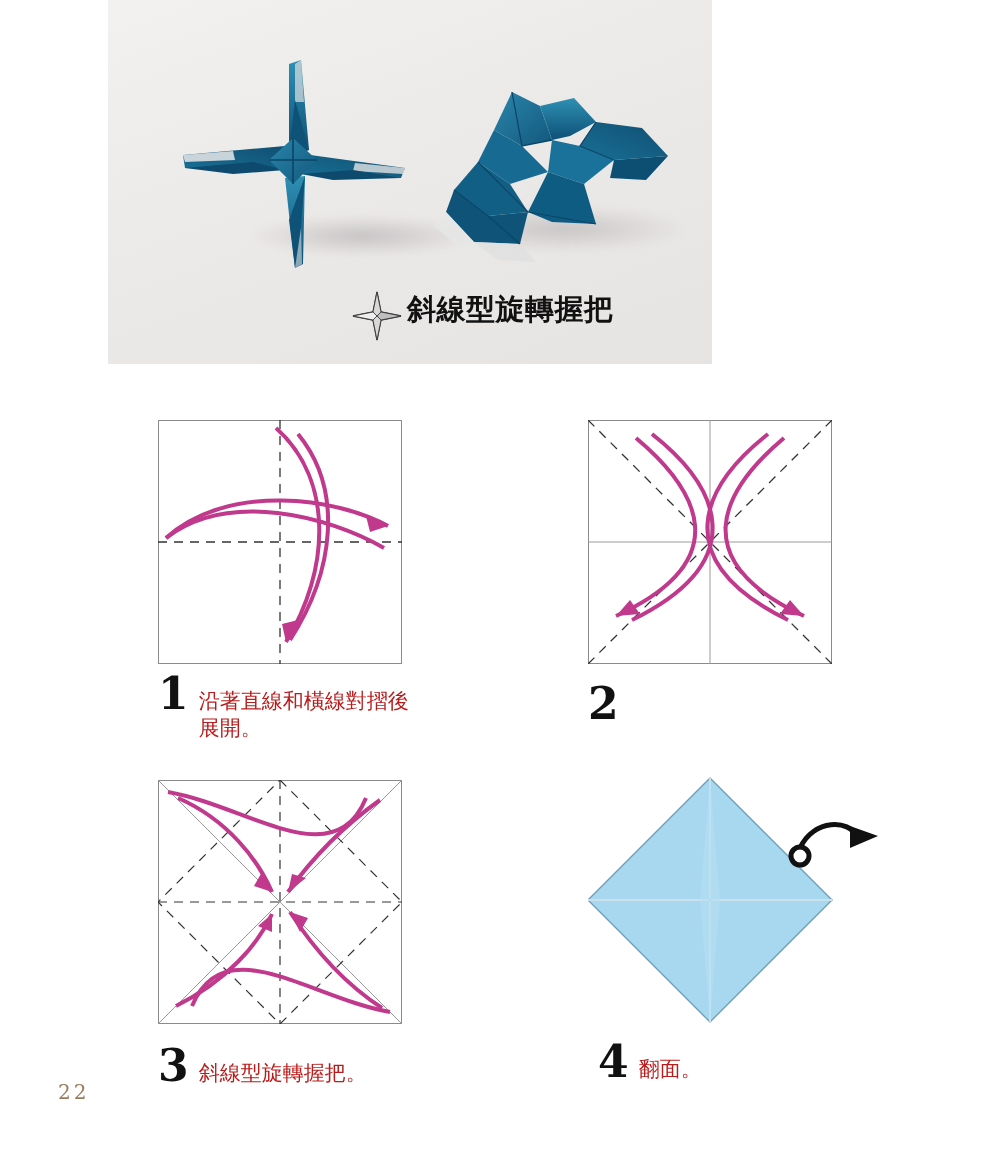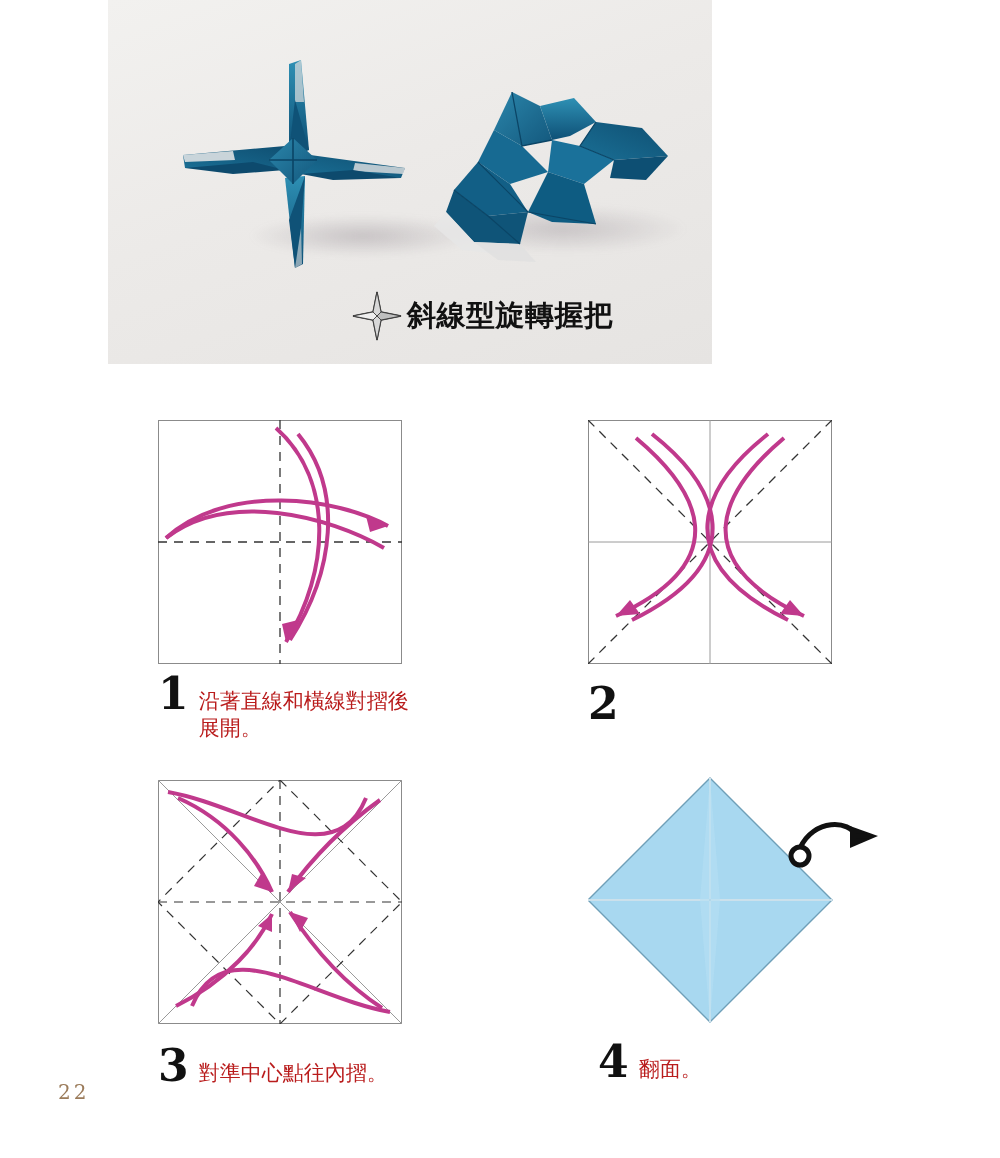--- a/index.html
+++ b/index.html
@@ -44,21 +44,20 @@
     background: radial-gradient(ellipse at center, rgba(120,110,120,0.28) 0%, rgba(160,150,160,0.0) 70%);
     filter: blur(3px);
   }
 
   
   .photo-caption {
     position: absolute;
     left: 243px;
     top: 290px;
     display: flex;
-    align-items: center;
     gap: 4px;
   }
   .photo-caption .cap-text {
     font-size: 29px;
     font-weight: bold;
     letter-spacing: 0.5px;
     color: #111;
     font-family: "DejaVu Sans", "Liberation Sans", sans-serif;
   }
 
@@ -240,21 +239,21 @@
       <path d="M18,226 C70,200 100,164 114,134" fill="none" stroke="#c0398c" stroke-width="4"></path>
       <path d="M114,134 L100,146 L114,152 Z" fill="#c0398c"></path>
       <path d="M224,228 C178,198 150,160 132,132" fill="none" stroke="#c0398c" stroke-width="4"></path>
       <path d="M132,132 L142,152 L150,138 Z" fill="#c0398c"></path>
 
       <path d="M10,12 C90,26 176,96 208,18" fill="none" stroke="#c0398c" stroke-width="4"></path>
       <path d="M232,232 C152,218 66,148 34,226" fill="none" stroke="#c0398c" stroke-width="4"></path>
     </svg>
     <div class="step-caption" style="margin-top:18px;">
       <span class="step-num">3</span>
-      <span class="step-text">對準中心點往內摺。</span>
+      <span class="step-text">斜線型旋轉握把。</span>
     </div>
   </div>
 
   <div class="step" style="left:588px; top:370px;">
     <svg width="300" height="260" viewBox="0 0 300 260">
 
       <polygon points="122,8 244,130 122,252 0,130" fill="#a8d8f0" stroke="#6f9fb8" stroke-width="1.4"></polygon>
       <line x1="122" y1="8" x2="122" y2="252" stroke="#ffffff" stroke-width="2"></line>
       <line x1="0" y1="130" x2="244" y2="130" stroke="#ffffff" stroke-width="2"></line>
       <line x1="122" y1="8" x2="122" y2="252" stroke="#7fb3cd" stroke-width="0.8"></line>

